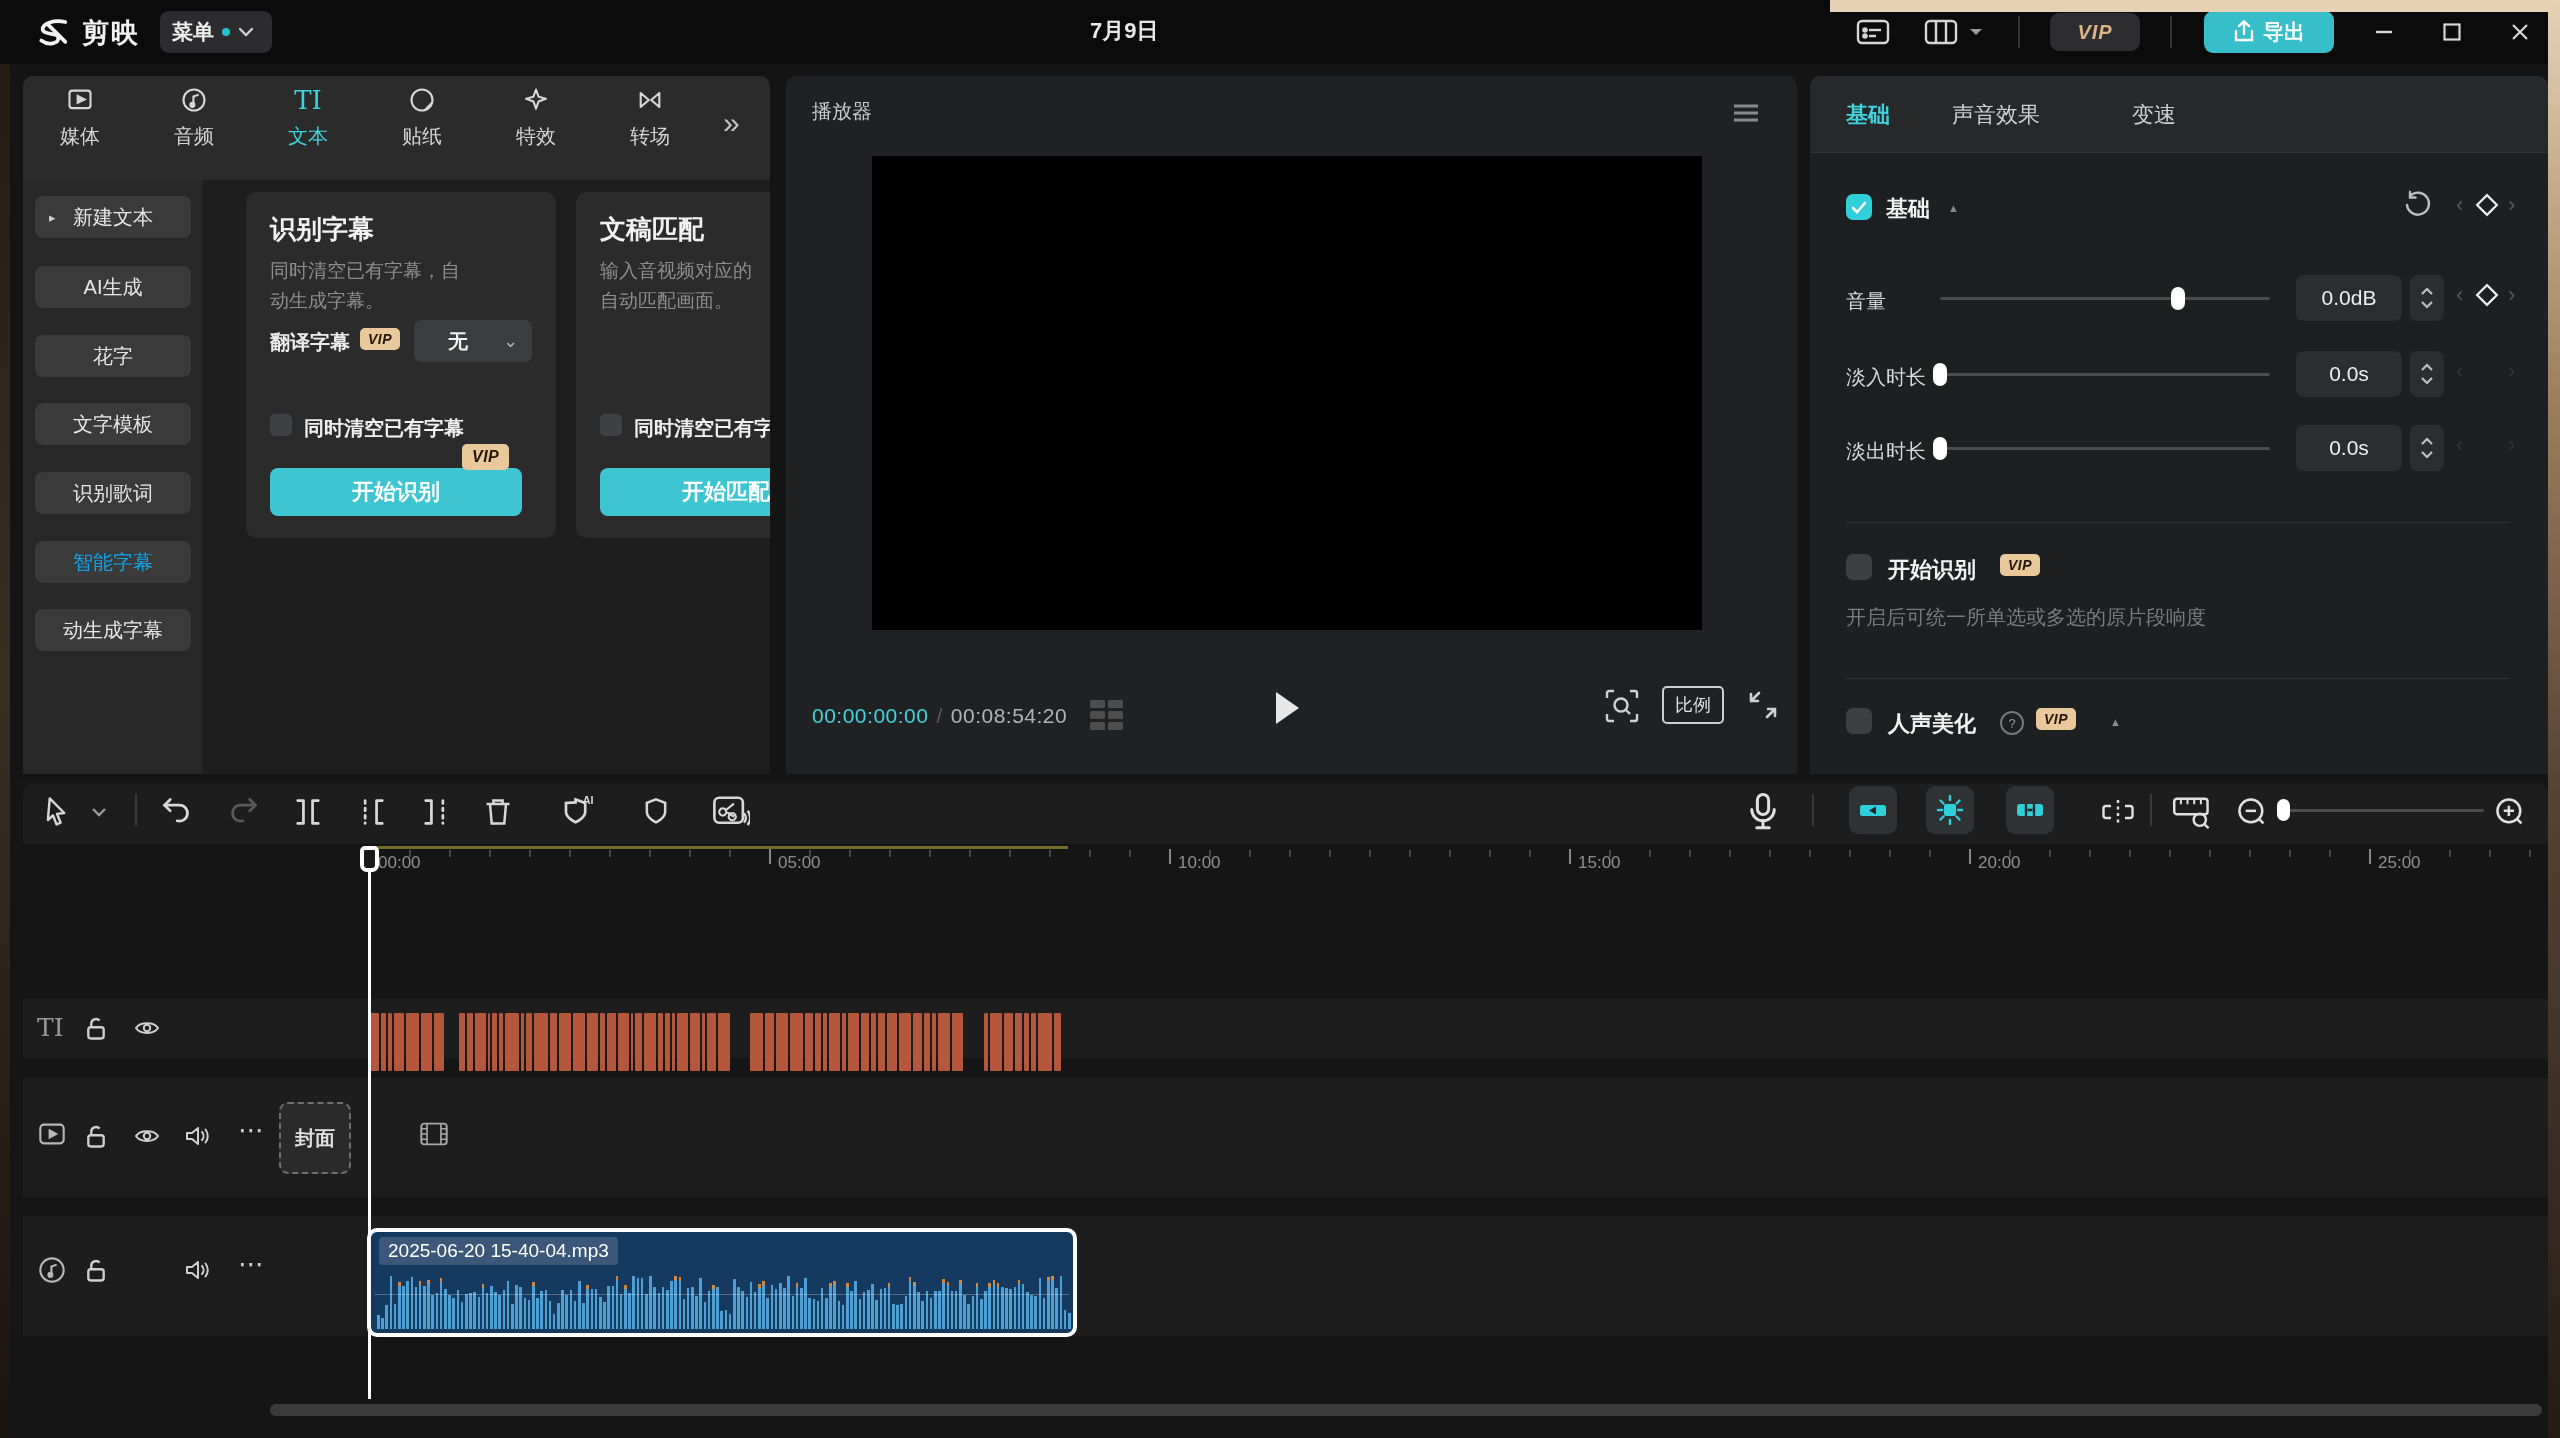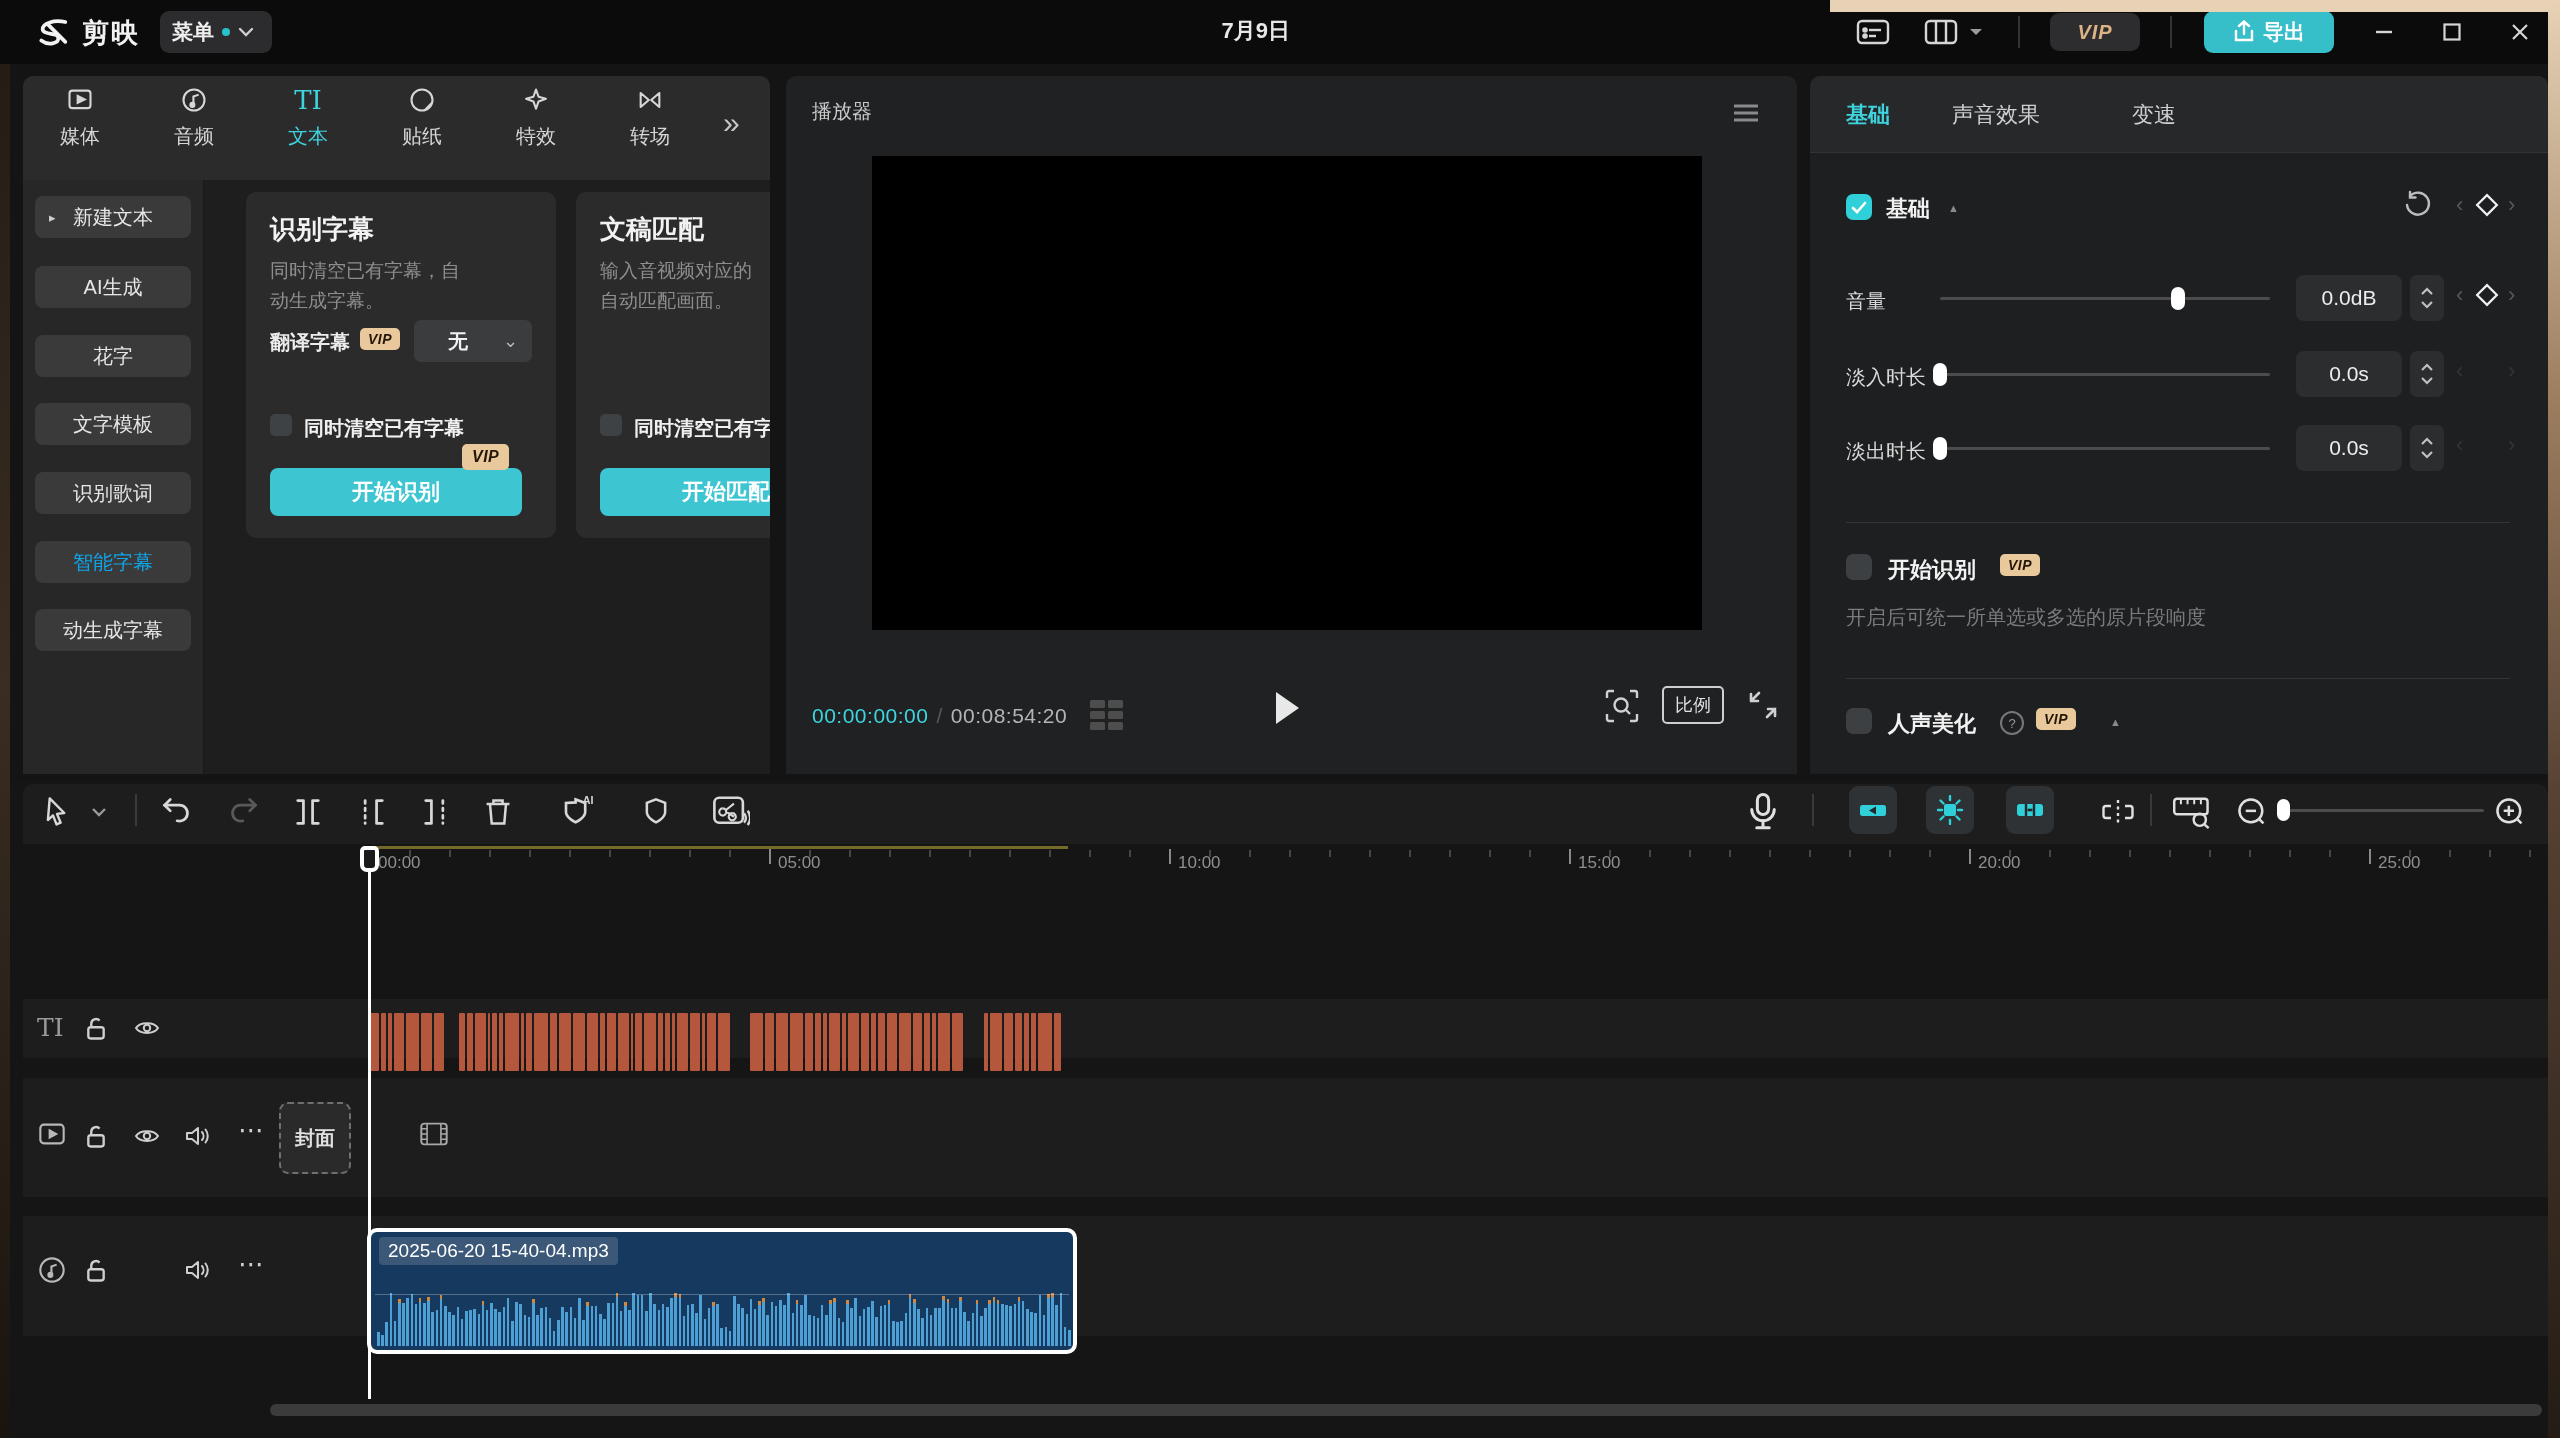--- a/index.html
+++ b/index.html
@@ -7,21 +7,21 @@
     font-family:"Liberation Sans","DejaVu Sans",sans-serif;color:#ddd;-webkit-font-smoothing:antialiased}
   .abs{position:absolute}
   svg{display:block}
   
   .titlebar{position:absolute;left:0;top:0;width:2560px;height:64px;background:#0b0b0c}
   .appname{font-size:27px;font-weight:bold;color:#f2f2f2;letter-spacing:2px}
   .menu-pill{position:absolute;left:160px;top:11px;width:112px;height:42px;background:#2c2c2e;border-radius:9px;
     display:flex;align-items:center;padding:0 12px;box-sizing:border-box;gap:8px;cursor:default}
   .menu-pill span.lbl{font-size:21px;font-weight:bold;color:#f0f0f0}
   .dot{width:8px;height:8px;border-radius:50%;background:#27c2cf}
-  .date{position:absolute;left:1090px;top:16px;width:200px;text-align:right;font-size:22px;font-weight:bold;color:#e8e8e8}
+  .date{position:absolute;left:1090px;top:16px;width:200px;text-align:left;font-size:22px;font-weight:bold;color:#e8e8e8}
   .tb-sep{position:absolute;top:16px;width:2px;height:32px;background:#333}
   .vip-pill{position:absolute;left:2050px;top:13px;width:90px;height:38px;background:#2d2d2f;border-radius:9px;
     display:flex;align-items:center;justify-content:center}
   .vip-pill b{font-style:italic;font-weight:800;font-size:20px;letter-spacing:1px;color:#dcb384}
   .export-btn{position:absolute;left:2204px;top:11px;width:130px;height:42px;background:#36bec9;border-radius:9px;
     display:flex;align-items:center;justify-content:center;gap:8px}
   .export-btn span{font-size:21px;font-weight:bold;color:#fff}
   .wctl{position:absolute;top:16px;width:40px;height:32px;display:flex;align-items:center;justify-content:center}
   
   .panel{position:absolute;border-radius:10px 10px 0 0;overflow:hidden}
@@ -92,21 +92,21 @@
   .Mtick{position:absolute;top:849px;width:2px;height:15px;background:#8a8a8a}
   .yline{position:absolute;left:369px;top:846px;width:699px;height:3px;background:#857a2f;opacity:.85}
   .playhead-line{position:absolute;left:368px;top:847px;width:3px;height:552px;background:#fff;z-index:30}
   .playhead-head{position:absolute;left:360px;top:846px;width:19px;height:26px;border:4px solid #fff;
     border-radius:5px 5px 7px 7px;box-sizing:border-box;background:#1a1a1a;z-index:31}
   .cover-btn{position:absolute;left:279px;top:1102px;width:72px;height:72px;background:#2a2a2b;
     border:2px dashed #6f6f6f;border-radius:9px;box-sizing:border-box;display:flex;align-items:center;justify-content:center;
     font-size:20px;font-weight:bold;color:#e0e0e0;z-index:5}
   .sub-strip{position:absolute;left:369px;top:1013px;width:694px;height:58px;overflow:hidden;z-index:4}
   .sseg{position:absolute;top:0;height:100%;background:#b4573c;border-radius:1px}
-  .audio-clip{position:absolute;left:367px;top:1228px;width:710px;height:126px;background:#16395f;
+  .audio-clip{position:absolute;left:367px;top:1228px;width:710px;height:109px;background:#16395f;
     border:4px solid #fff;border-radius:10px;box-sizing:border-box;z-index:4;overflow:hidden}
   .clip-name{position:absolute;left:8px;top:5px;background:rgba(255,255,255,.16);border-radius:4px;
     padding:3px 9px;font-size:19px;color:#fff;z-index:3}
   .wave{position:absolute;left:6px;right:6px;bottom:4px;height:54px;display:flex;align-items:flex-end;gap:1.6px;z-index:1}
   .wbar{flex:none;width:2.6px;background:#4e9fd3}
   .wbar.tip{background:linear-gradient(to bottom,#d0873f 0 4px,#4e9fd3 4px)}
   .wave-mid{position:absolute;left:4px;right:4px;top:62px;height:1px;background:rgba(255,255,255,.28);z-index:2}
   .hscroll{position:absolute;left:270px;top:1404px;width:2272px;height:12px;border-radius:6px;background:#3b3b3c}
   
   .sliver-top{position:absolute;left:1830px;top:0;width:730px;height:12px;background:#e7d2b6}

